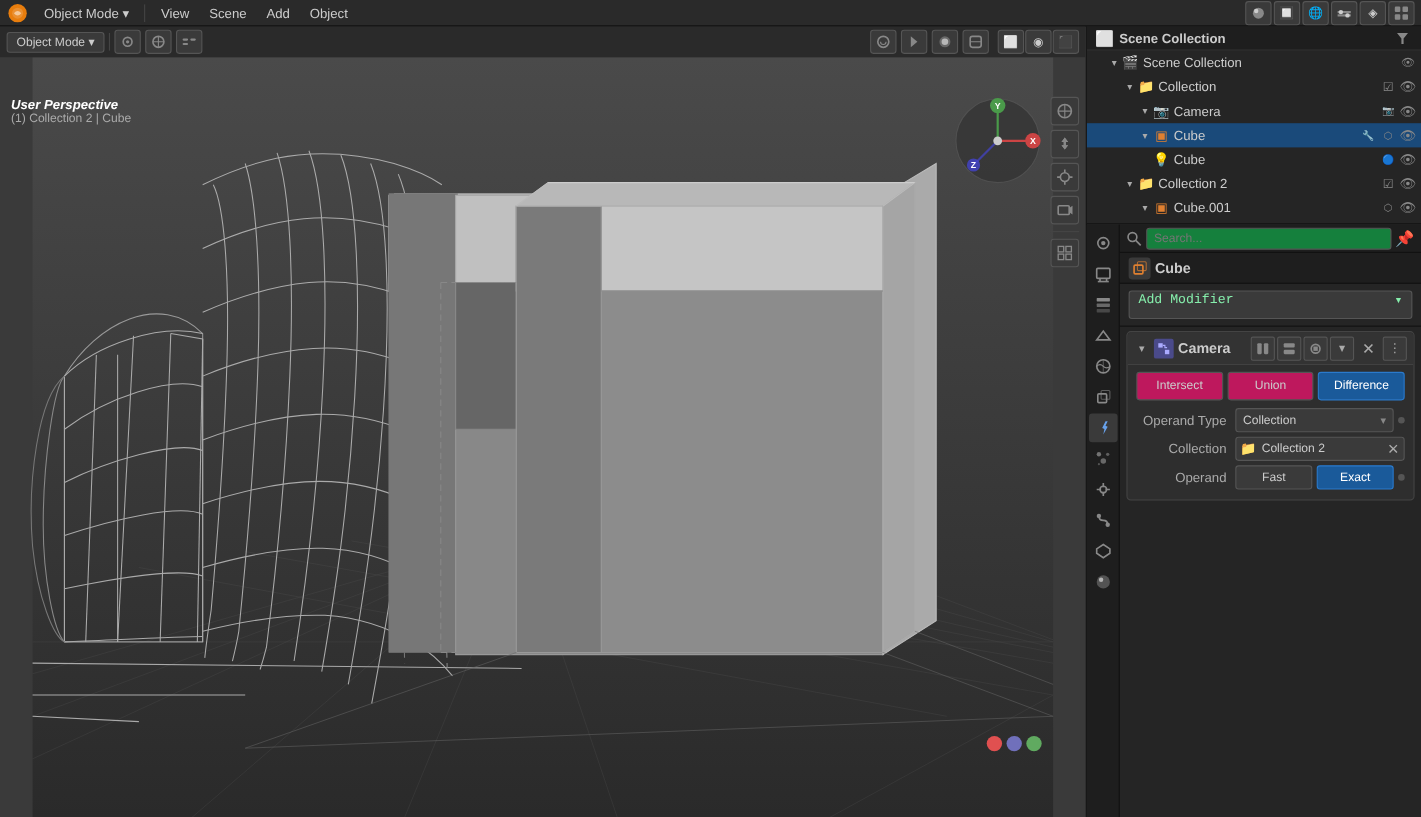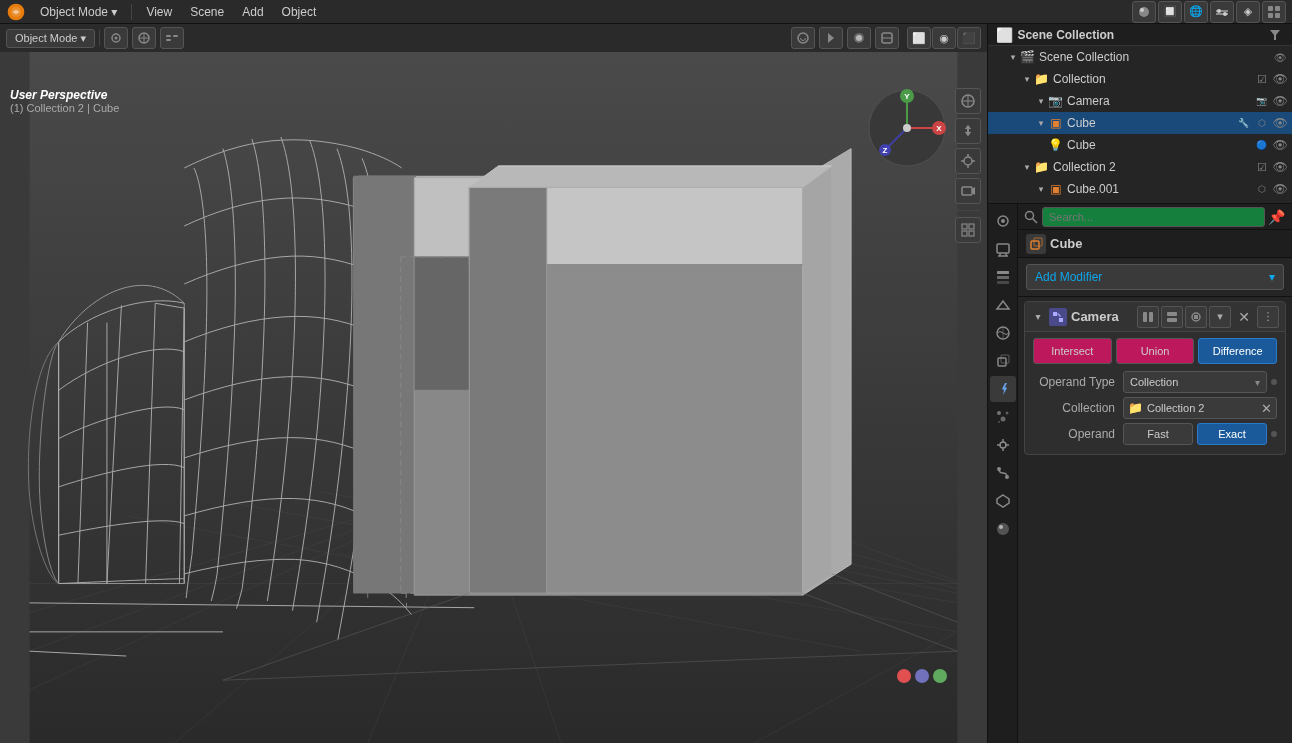--- a/index.html
+++ b/index.html
@@ -298,27 +298,28 @@
     .add-modifier-row {
       padding: 6px 8px;
       border-bottom: 1px solid #111;
     }
     .add-modifier-btn {
       width: 100%;
       height: 26px;
       background: #3a3a3a;
       border: 1px solid #555;
       border-radius: 3px;
-      color: #0ea5e9;
+      color: #86efac;
       font-size: 12px;
       cursor: pointer;
       display: flex;
-      align-items: center;
+      align-items: flex-start;
       justify-content: space-between;
       padding: 0 8px;
+      font-family: Liberation Mono, monospace;
     }
 
     
     .modifier-card {
       margin: 4px 6px;
       background: #2e2e2e;
       border: 1px solid #444;
       border-radius: 4px;
     }
     .modifier-header {

